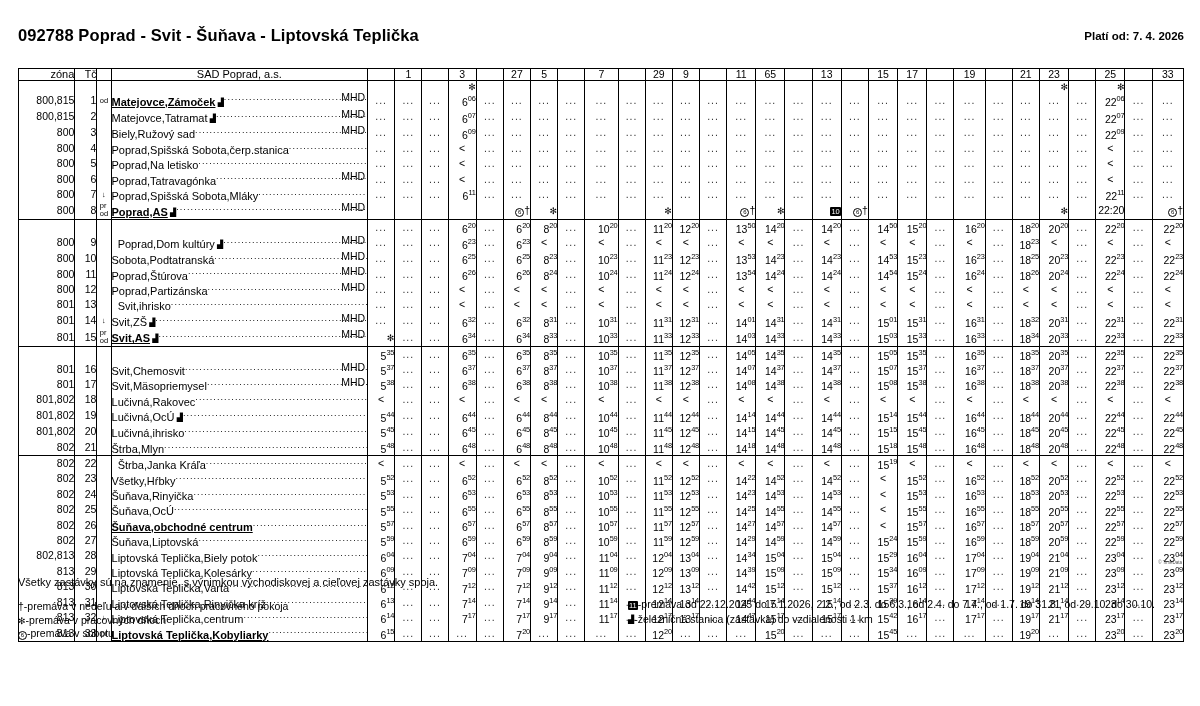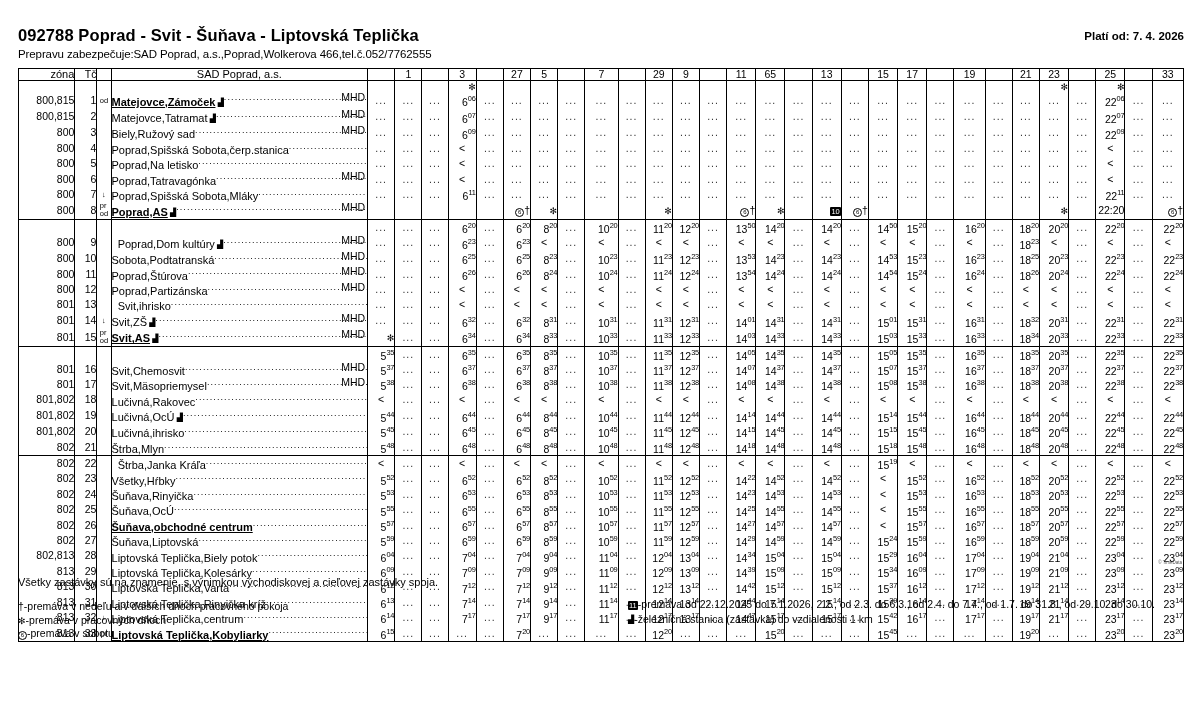--- a/index.html
+++ b/index.html
@@ -71,21 +71,20 @@
   .credit{position:absolute;right:18px;top:560px;font-size:4.5px;color:#555;}
 </style>
 </head>
 <body>
 
 <div class="page">
 
   <div class="hdr">
     <div class="route-title">092788 Poprad - Svit - Šuňava - Liptovská Teplička</div>
     <div class="valid-from">Platí od: 7. 4. 2026</div>
-    <div class="carrier">Prepravu zabezpečuje:SAD Poprad, a.s.,Poprad,Wolkerova 466,tel.č.052/7762555</div>
   </div>
 
   <div class="tbl-wrap">
     <table class="tt">
       <colgroup id="cg">
           <col style="width: 56px;">
           <col style="width: 22px;">
           <col style="width: 14px;">
           <col style="width: 255px;">
           <col style="width: 27px;">

